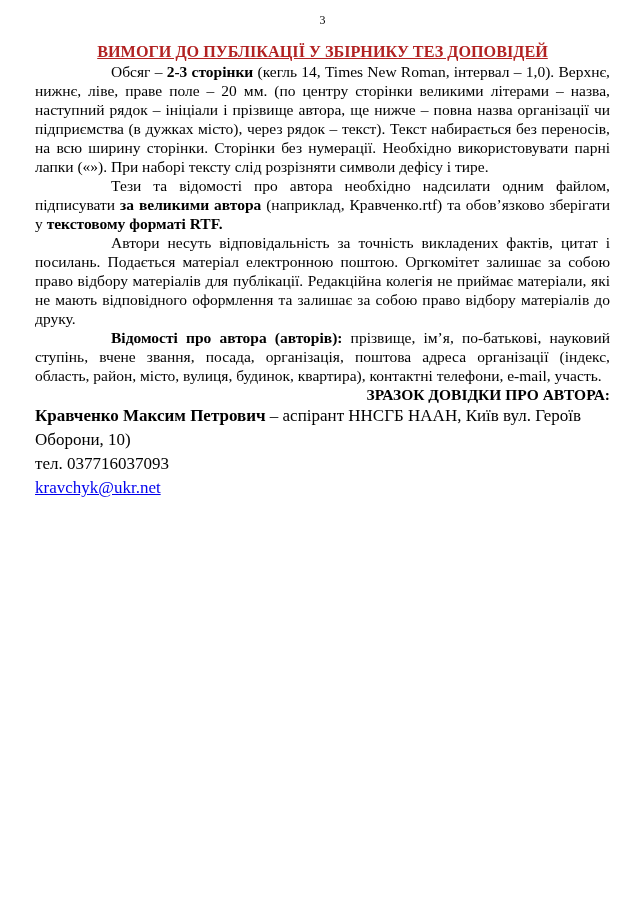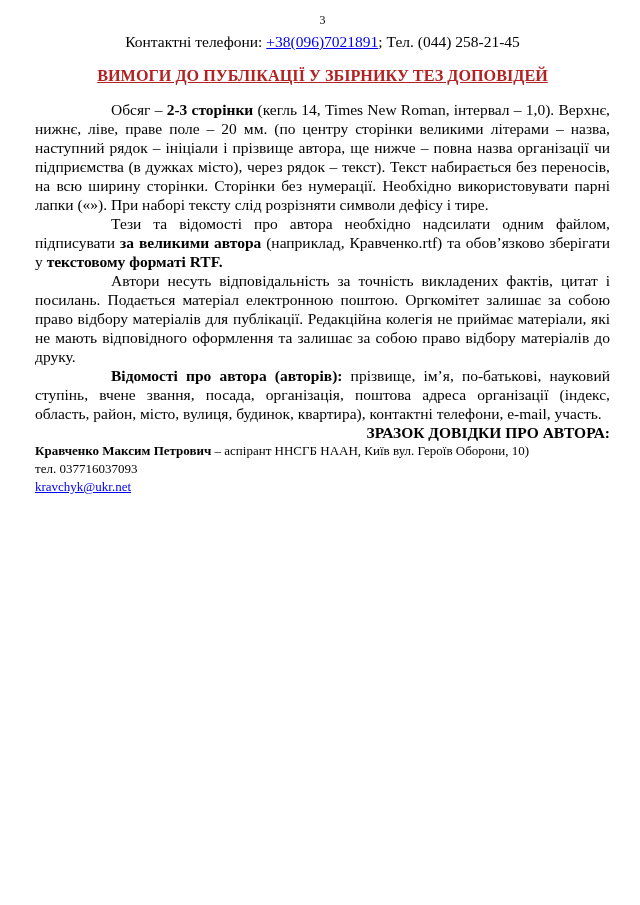--- a/index.html
+++ b/index.html
@@ -53,46 +53,44 @@
     margin-top: 16px;
   }
   .body-para {
     margin: 0;
     text-align: justify;
     text-indent: 76px;
     font-size: 15.5px;
     line-height: 19px;
   }
   .first-para {
-    margin-top: 14px;
   }
   .sample-heading {
     margin: 0;
     text-align: right;
     font-weight: bold;
     font-size: 15.5px;
     line-height: 19px;
   }
   .author-block {
-    font-size: 13px;
-    line-height: 18px;
+    font-size: 17px;
+    line-height: 24px;
   }
   .author-line {
     margin: 0;
   }
   b { font-weight: bold; }
 </style>
 </head>
 <body>
 
 <div class="page">
 
   <div class="page-number">3</div>
 
-  <div class="contact-line"><span>Контактні телефони: </span><a class="link">+38(096)7021891</a><span>; Тел. (044) 258-21-45</span></div>
 
 
   <div class="doc-title">ВИМОГИ ДО ПУБЛІКАЦІЇ У ЗБІРНИКУ ТЕЗ ДОПОВІДЕЙ</div>
 
   <p class="body-para first-para"><span>Обсяг – </span><b>2-3 сторінки</b><span> (кегль 14, Times New Roman, інтервал – 1,0). Верхнє, нижнє, ліве, праве поле – 20 мм. (по центру сторінки великими літерами – назва, наступний рядок – ініціали і прізвище автора, ще нижче – повна назва організації чи підприємства (в дужках місто), через рядок – текст). Текст набирається без переносів, на всю ширину сторінки. Сторінки без нумерації. Необхідно використовувати парні лапки («»). При наборі тексту слід розрізняти символи дефісу і тире.</span></p>
 
   <p class="body-para"><span>Тези та відомості про автора необхідно надсилати одним файлом, підписувати </span><b>за великими автора</b><span> (наприклад, Кравченко.rtf) та обов’язково зберігати у </span><b>текстовому форматі RTF.</b></p>
 
   <p class="body-para"><span>Автори несуть відповідальність за точність викладених фактів, цитат і посилань. Подається матеріал електронною поштою. Оргкомітет залишає за собою право відбору матеріалів для публікації. Редакційна колегія не приймає матеріали, які не мають відповідного оформлення та залишає за собою право відбору матеріалів до друку.</span></p>
 

